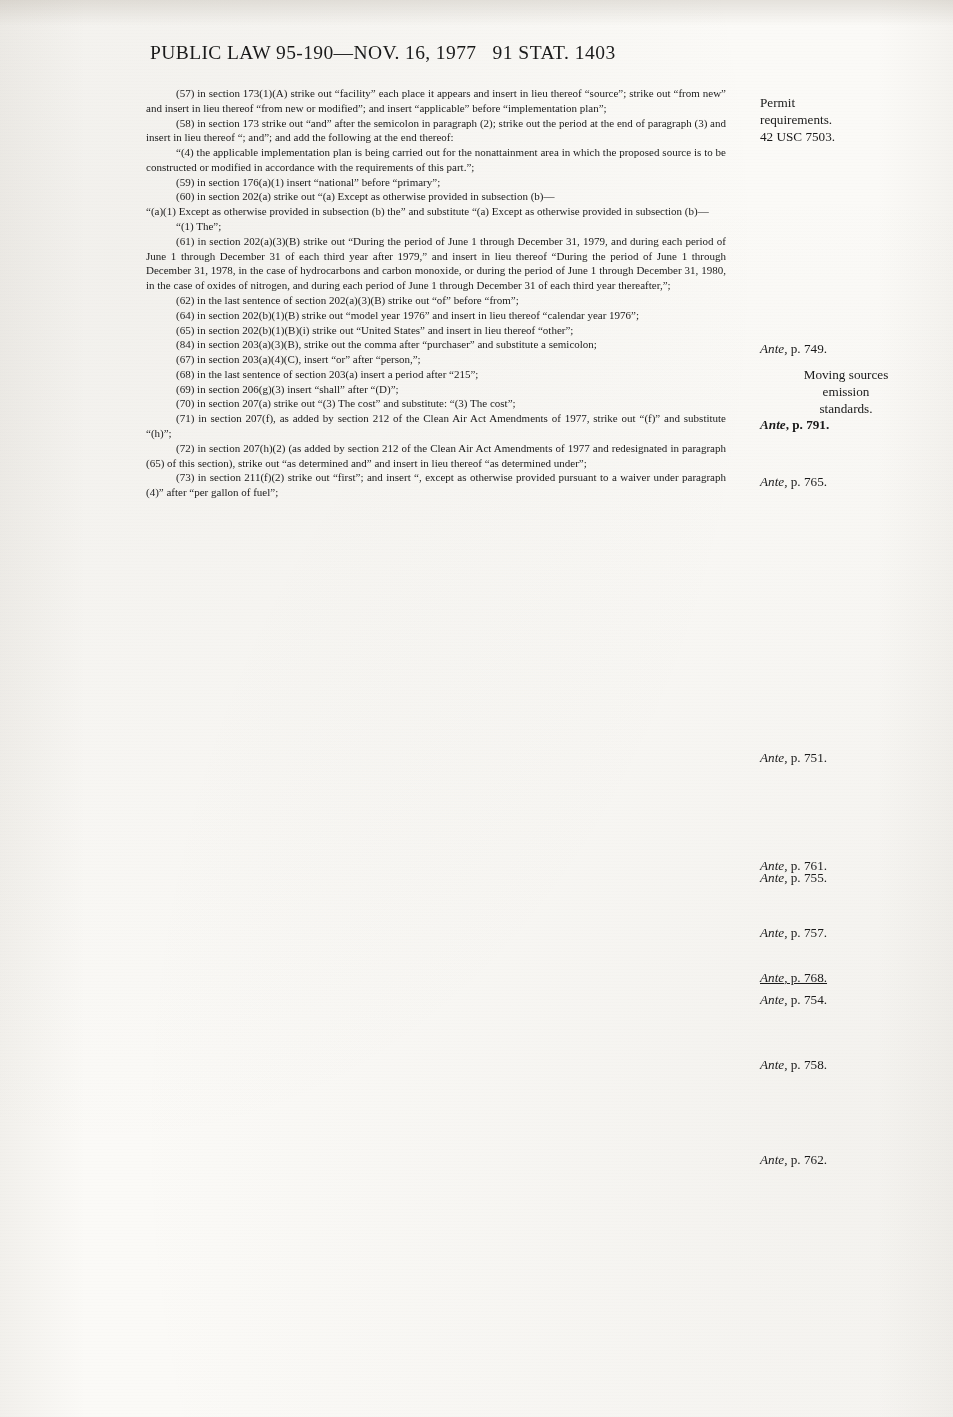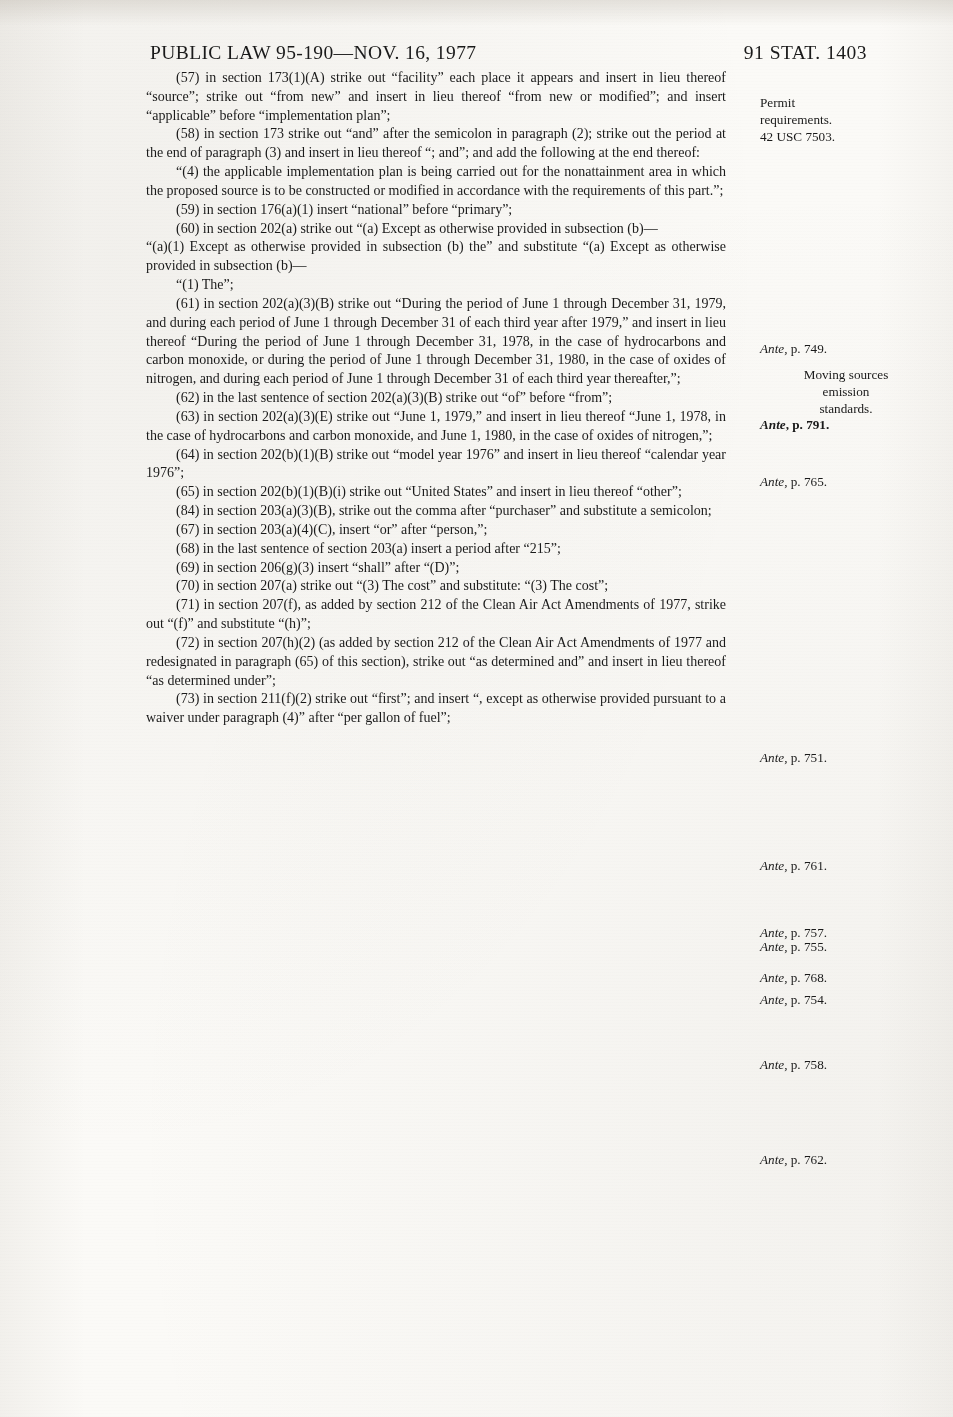--- a/index.html
+++ b/index.html
@@ -39,34 +39,33 @@
       linear-gradient(180deg, rgba(150,140,125,0.22), rgba(255,255,255,0));
     pointer-events: none;
   }
 
   .header {
     position: absolute;
     top: 42px;
     left: 150px;
     right: 86px;
     display: flex;
-    justify-content: space-between;
     align-items: baseline;
     font-size: 19.5px;
     letter-spacing: 0.4px;
   }
   .header .left { font-variant: normal; }
-  .header .right { letter-spacing: 0.5px; }
+  .header .right { letter-spacing: 0.5px; margin-left: 16px; }
 
   .body-col {
     position: absolute;
-    top: 69px;
+    top: 86px;
     left: 146px;
     width: 580px;
-    font-size: 14px;
+    font-size: 11px;
     line-height: 1.345;
     text-align: justify;
     text-justify: inter-word;
   }
   .p {
     margin: 0;
     text-indent: 30px;
     hyphens: none;
   }
   .p.noindent { text-indent: 0; }
@@ -118,21 +117,20 @@
   <div class="body-col">
     <p class="p">(57) in section 173(1)(A) strike out “facility” each place it appears and insert in lieu thereof “source”; strike out “from new” and insert in lieu thereof “from new or modified”; and insert “applicable” before “implementation plan”;</p>
     <p class="p">(58) in section 173 strike out “and” after the semicolon in paragraph (2); strike out the period at the end of paragraph (3) and insert in lieu thereof “; and”; and add the following at the end thereof:</p>
     <p class="p quote">“(4) the applicable implementation plan is being carried out for the nonattainment area in which the proposed source is to be constructed or modified in accordance with the requirements of this part.”;</p>
     <p class="p">(59) in section 176(a)(1) insert “national” before “primary”;</p>
     <p class="p">(60) in section 202(a) strike out “(a) Except as otherwise provided in subsection (b)—</p>
     <p class="p noindent">“(a)(1) Except as otherwise provided in subsection (b) the” and substitute “(a) Except as otherwise provided in subsection (b)—</p>
     <p class="p quote">“(1) The”;</p>
     <p class="p">(61) in section 202(a)(3)(B) strike out “During the period of June 1 through December 31, 1979, and during each period of June 1 through December 31 of each third year after 1979,” and insert in lieu thereof “During the period of June 1 through December 31, 1978, in the case of hydrocarbons and carbon monoxide, or during the period of June 1 through December 31, 1980, in the case of oxides of nitrogen, and during each period of June 1 through December 31 of each third year thereafter,”;</p>
     <p class="p">(62) in the last sentence of section 202(a)(3)(B) strike out “of” before “from”;</p>
-    <p class="p">(63) in section 202(a)(3)(E) strike out “June 1, 1979,” and insert in lieu thereof “June 1, 1978, in the case of hydrocarbons and carbon monoxide, and June 1, 1980, in the case of oxides of nitrogen,”;</p>
     <p class="p">(64) in section 202(b)(1)(B) strike out “model year 1976” and insert in lieu thereof “calendar year 1976”;</p>
     <p class="p">(65) in section 202(b)(1)(B)(i) strike out “United States” and insert in lieu thereof “other”;</p>
     <p class="p">(84) in section 203(a)(3)(B), strike out the comma after “purchaser” and substitute a semicolon;</p>
     <p class="p">(67) in section 203(a)(4)(C), insert “or” after “person,”;</p>
     <p class="p">(68) in the last sentence of section 203(a) insert a period after “215”;</p>
     <p class="p">(69) in section 206(g)(3) insert “shall” after “(D)”;</p>
     <p class="p">(70) in section 207(a) strike out “(3) The cost” and substitute: “(3) The cost”;</p>
     <p class="p">(71) in section 207(f), as added by section 212 of the Clean Air Act Amendments of 1977, strike out “(f)” and substitute “(h)”;</p>
     <p class="p">(72) in section 207(h)(2) (as added by section 212 of the Clean Air Act Amendments of 1977 and redesignated in paragraph (65) of this section), strike out “as determined and” and insert in lieu thereof “as determined under”;</p>
     <p class="p">(73) in section 211(f)(2) strike out “first”; and insert “, except as otherwise provided pursuant to a waiver under paragraph (4)” after “per gallon of fuel”;</p>
@@ -157,27 +155,27 @@
       </div>
       <div class="mnote" style="top: 379px;">
         <div><span class="ital">Ante</span>, p. 765.</div>
       </div>
       <div class="mnote" style="top: 655px;">
         <div><span class="ital">Ante</span>, p. 751.</div>
       </div>
       <div class="mnote" style="top: 763px;">
         <div><span class="ital">Ante</span>, p. 761.</div>
       </div>
-      <div class="mnote" style="top: 844px;">
+      <div class="mnote" style="top: 775px;">
         <div><span class="ital">Ante</span>, p. 755.</div>
       </div>
       <div class="mnote" style="top: 830px;">
         <div><span class="ital">Ante</span>, p. 757.</div>
       </div>
-      <div class="mnote" style="top: 875px;">
+      <div class="mnote" style="top: 875px; text-decoration: underline;">
         <div><span class="ital">Ante</span>, p. 768.</div>
       </div>
       <div class="mnote" style="top: 897px;">
         <div><span class="ital">Ante</span>, p. 754.</div>
       </div>
       <div class="mnote" style="top: 962px;">
         <div><span class="ital">Ante</span>, p. 758.</div>
       </div>
       <div class="mnote" style="top: 1057px;">
         <div><span class="ital">Ante</span>, p. 762.</div>

